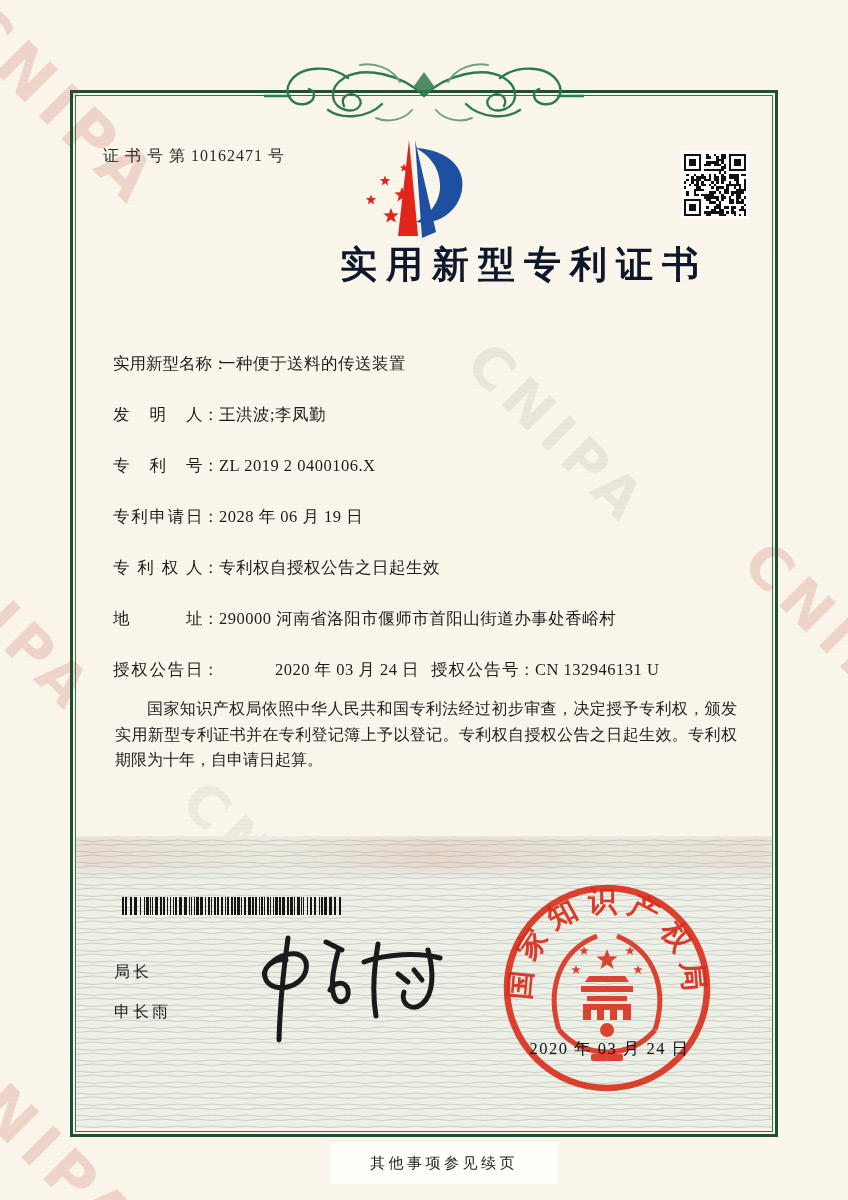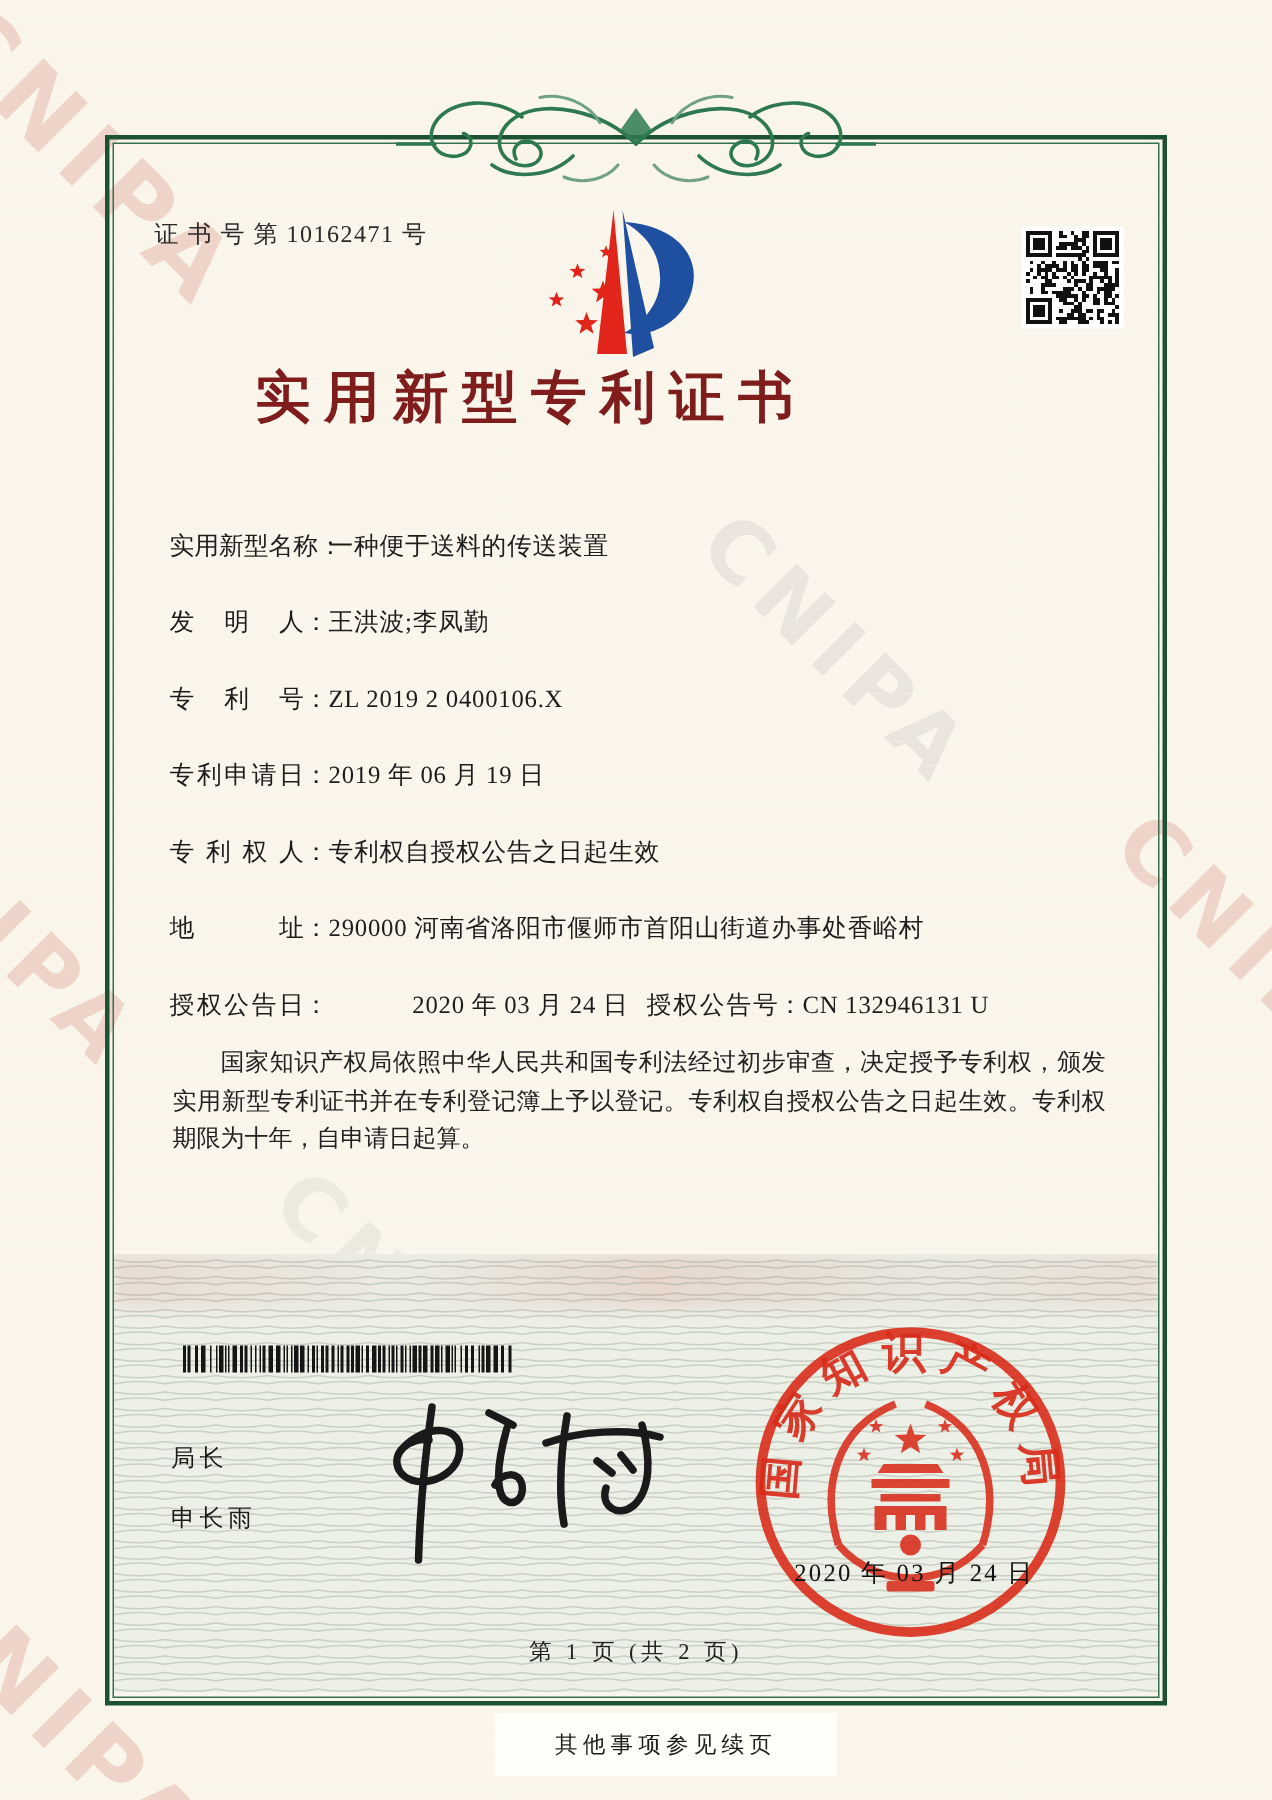--- a/index.html
+++ b/index.html
@@ -28,22 +28,22 @@
   .frame-inner{position:absolute;inset:2px;border:1.5px solid #35714f;}
   .ornament{position:absolute;left:264px;top:56px;width:320px;height:72px;}
 
   .cert-no{position:absolute;left:103px;top:146px;font-size:16px;letter-spacing:1px;color:#2a2a2a;}
 
   .logo{position:absolute;left:352px;top:134px;width:130px;height:116px;}
 
   .qr{position:absolute;left:681px;top:151px;width:68px;height:68px;background:#fff;padding:3px;box-sizing:border-box;}
   .qr svg{width:100%;height:100%;display:block;}
 
-  .title{position:absolute;left:0;top:240px;width:708px;text-align:center;
-         font-size:37px;font-weight:600;letter-spacing:9px;color:#7f1d1d;}
+  .title{position:absolute;left:0;top:240px;width:708px;text-align:right;
+         font-size:37px;font-weight:600;letter-spacing:9px;color:#0f172a;}
 
   .fields{position:absolute;left:113px;top:352px;width:636px;font-size:16.5px;}
   .frow{line-height:23px;margin-bottom:28px;white-space:nowrap;}
   .flabel{display:inline-flex;justify-content:space-between;width:106px;vertical-align:bottom;}
   .flabel-sm{width:104px;}
   .fvalue{margin-left:0;letter-spacing:.5px;text-align:right;}
   .fv-date{display:inline-block;width:200px;}
   .frow-split .flabel-sm{margin-left:12px;}
 
   .paras{position:absolute;left:115px;top:696px;width:622px;font-size:16px;
@@ -380,21 +380,21 @@
           <span>号：</span>
         </span><span class="fvalue">ZL 2019 2 0400106.X</span>
     </div>
     <div class="frow">
       <span class="flabel">
           <span>专</span>
           <span>利</span>
           <span>申</span>
           <span>请</span>
           <span>日：</span>
-        </span><span class="fvalue">2019 年 06 月 19 日</span>
+        </span><span class="fvalue">2028 年 06 月 19 日</span>
     </div>
     <div class="frow">
       <span class="flabel">
           <span>专</span>
           <span>利</span>
           <span>权</span>
           <span>人：</span>
         </span><span class="fvalue">专利权自授权公告之日起生效</span>
     </div>
     <div class="frow">
@@ -589,16 +589,15 @@
       <rect x="90" y="118" width="40" height="5"></rect>
       <rect x="86" y="126" width="48" height="16"></rect>
       <rect x="94" y="132" width="6" height="10" fill="#eef1e8"></rect>
       <rect x="107" y="132" width="6" height="10" fill="#eef1e8"></rect>
       <rect x="120" y="132" width="6" height="10" fill="#eef1e8"></rect>
       <circle cx="110" cy="152" r="7"></circle>
     </g>
   </svg>
   <div class="seal-date">2020 年 03 月 24 日</div>
 
-  <div class="page-info">第 1 页 (共 2 页)</div>
   <div class="note-box">其他事项参见续页</div>
 
 </div>
 
 </body></html>

